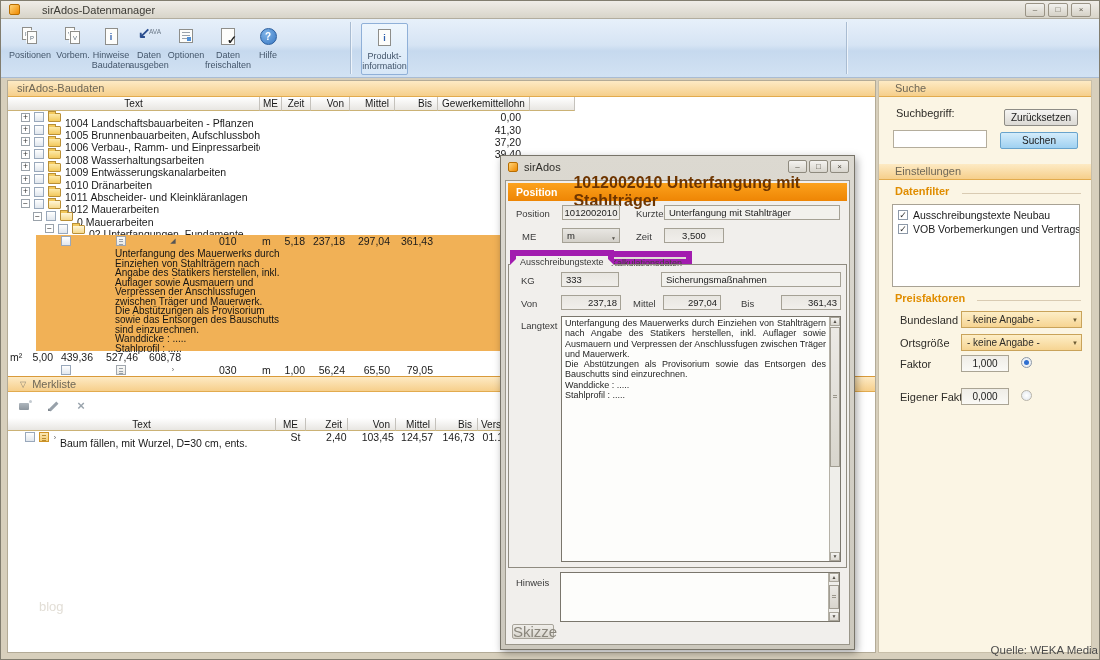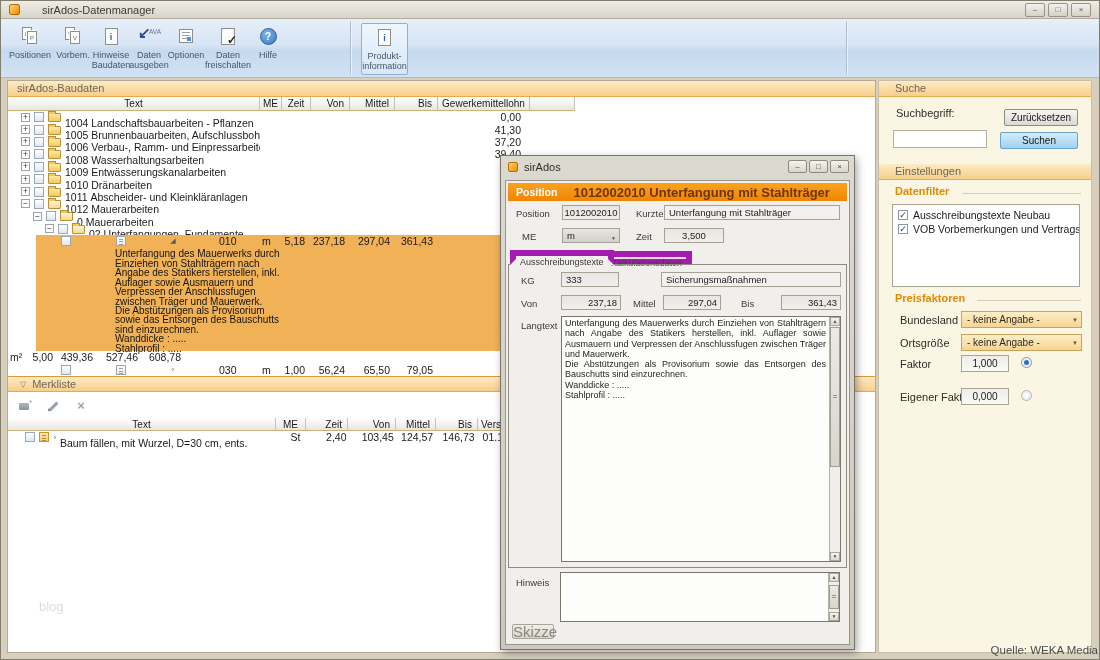--- a/index.html
+++ b/index.html
@@ -177,21 +177,21 @@
     background:linear-gradient(135deg,#ffd479,#f08a00); border:1px solid #b86d00; }
   .dlg-title .t { font-size:11px; color:#2f2e2a; }
   .dlg-controls { position:absolute; right:5px; top:4px; display:flex; gap:2px; }
   .dlg-btn { width:19px; height:13px; border:1px solid #8e8a7e; border-radius:2px;
     background:linear-gradient(#f4f3f0,#d8d5cd); font-size:8px; line-height:11px; text-align:center; color:#4c483e; }
   .dlg-body { position:absolute; left:4px; right:4px; top:24px; bottom:4px;
     background:#f1efec; border:1px solid #9a968a; font-size:9.5px; color:#3a3a3a; }
   .dlg-orange { position:absolute; left:2px; right:2px; top:2px; height:18px;
     background:linear-gradient(#fca21c,#ee8504); display:flex; align-items:center; font-weight:bold; }
   .dlg-orange .hl { color:#fff; margin-left:8px; font-size:10.5px; }
-  .dlg-orange .ht { color:#6e3500; margin-left:16px; font-size:13px; }
+  .dlg-orange .ht { color:#6e3500; margin-left:16px; font-size:16px; }
   .dlab { position:absolute; }
   .din { position:absolute; height:15px; border:1px solid #a5a195;
     background:linear-gradient(#e8e6e1,#f1efeb); font-size:9.5px; line-height:13px; color:#222; }
   .din.ctr { text-align:center; } .din.rgt { text-align:right; padding-right:3px; } .din.lft { padding-left:4px; }
   .dd2 { background:linear-gradient(#e8e6e2,#d3d0c9); }
   .dd2::after { content:"▼"; position:absolute; right:3px; top:3px; font-size:5px; color:#55514a; }
   .tab { position:absolute; top:69px; height:15px; border:6px solid #a21caf; font-size:9px;
     line-height:13px; padding:0 4px; }
   .tab.active { background:#f1efec; border-bottom-color:#f1efec; z-index:2; }
   .tab.inactive { background:#e0ddd6; height:14px; top:70px; color:#44403a; }

